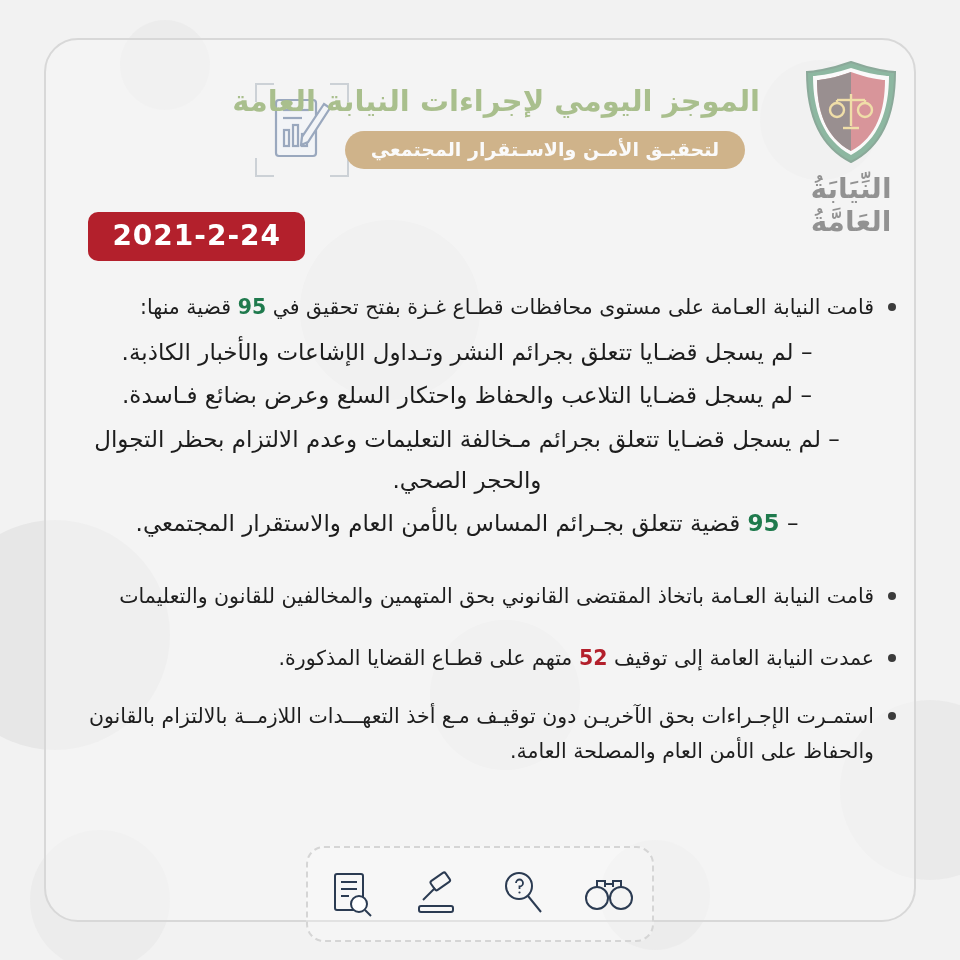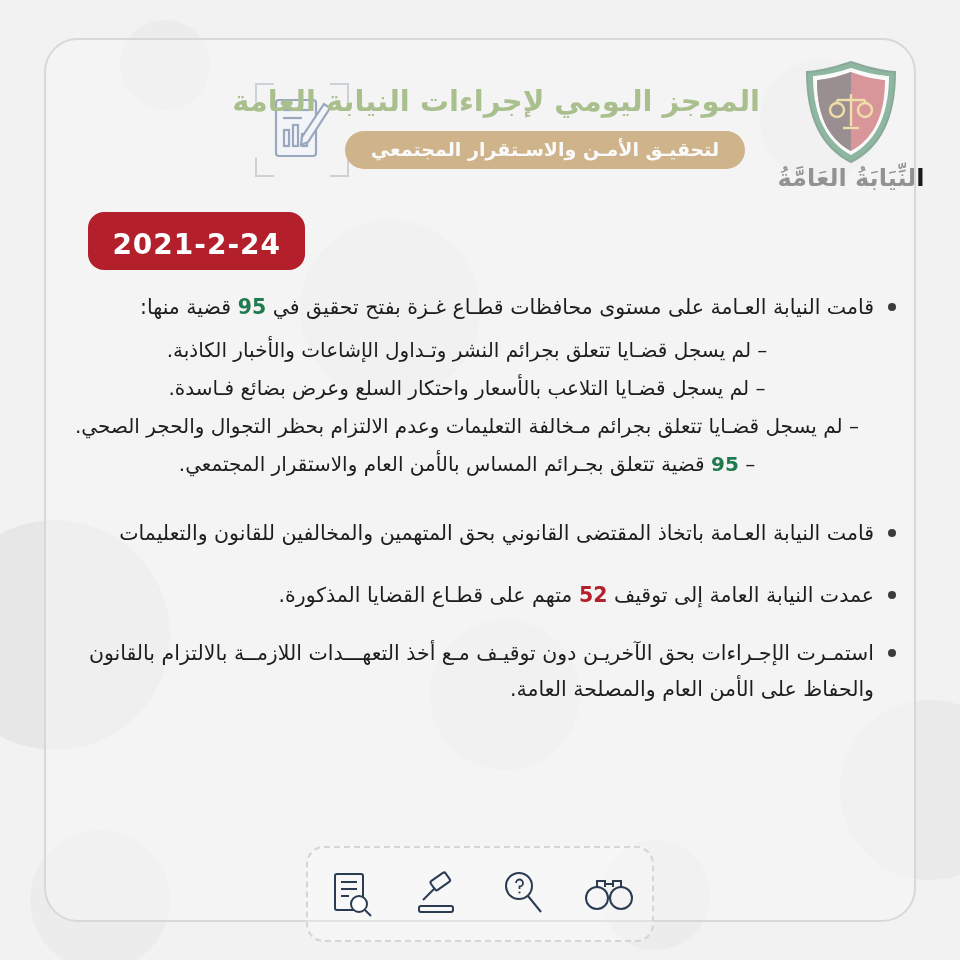--- a/index.html
+++ b/index.html
@@ -99,39 +99,39 @@
     height: 190px;
     text-align: center;
   }
   .emblem-shield {
     width: 96px;
     height: 104px;
     margin: 8px auto 0 auto;
     position: relative;
   }
   .emblem-text {
-    margin-top: 0;
-    font-size: 24px;
+    margin-top: 8px;
+    font-size: 28px;
     font-weight: bold;
     color: #1a1a1a;
     direction: rtl;
     letter-spacing: 0px;
   }
 
   
   .date-badge {
     position: absolute;
     right: 655px;
     top: 212px;
     background: #b3202c;
     color: #fff;
     font-size: 28px;
     font-weight: bold;
-    padding: 16px 24px 9px 24px;
-    border-radius: 16px;
+    padding: 7px 24px 9px 24px;
+    border-radius: 10px;
     letter-spacing: 1px;
     direction: ltr;
     z-index: 3;
   }
 
   
   .body-wrap {
     position: absolute;
     top: 290px;
     right: 60px;
@@ -158,21 +158,21 @@
     line-height: 1.75;
     color: #1d1d1d;
     text-align: right;
     letter-spacing: 0.3px;
   }
   .sub-list {
     margin-top: 6px;
     margin-bottom: 6px;
   }
   .sub-item {
-    font-size: 20px;
+    font-size: 23px;
     line-height: 1.8;
     color: #1d1d1d;
     text-align: center;
     letter-spacing: 0.2px;
     margin-bottom: 2px;
   }
   .dash {
     color: #1d1d1d;
   }
   .num {
@@ -283,21 +283,21 @@
       <span>قضية منها:</span>
     </div>
 
     <div class="sub-list">
       <div class="sub-item">
         <span class="dash">–</span>
         <span>لم يسجل قضـايا  تتعلق بجرائم النشر وتـداول الإشاعات والأخبار الكاذبة.</span>
       </div>
       <div class="sub-item">
         <span class="dash">–</span>
-        <span>لم يسجل قضـايا التلاعب بالأسعار واحتكار السلع وعرض بضائع فـاسدة.</span>
+        <span>لم يسجل قضـايا التلاعب والحفاظ واحتكار السلع وعرض بضائع فـاسدة.</span>
       </div>
       <div class="sub-item">
         <span class="dash">–</span>
         <span>لم يسجل قضـايا  تتعلق بجرائم مـخالفة التعليمات وعدم الالتزام بحظر التجوال والحجر الصحي.</span>
       </div>
       <div class="sub-item">
         <span class="dash">–</span>
         <span class="num">95</span>
         <span>قضية تتعلق بجـرائم المساس بالأمن العام والاستقرار المجتمعي.</span>
       </div>

